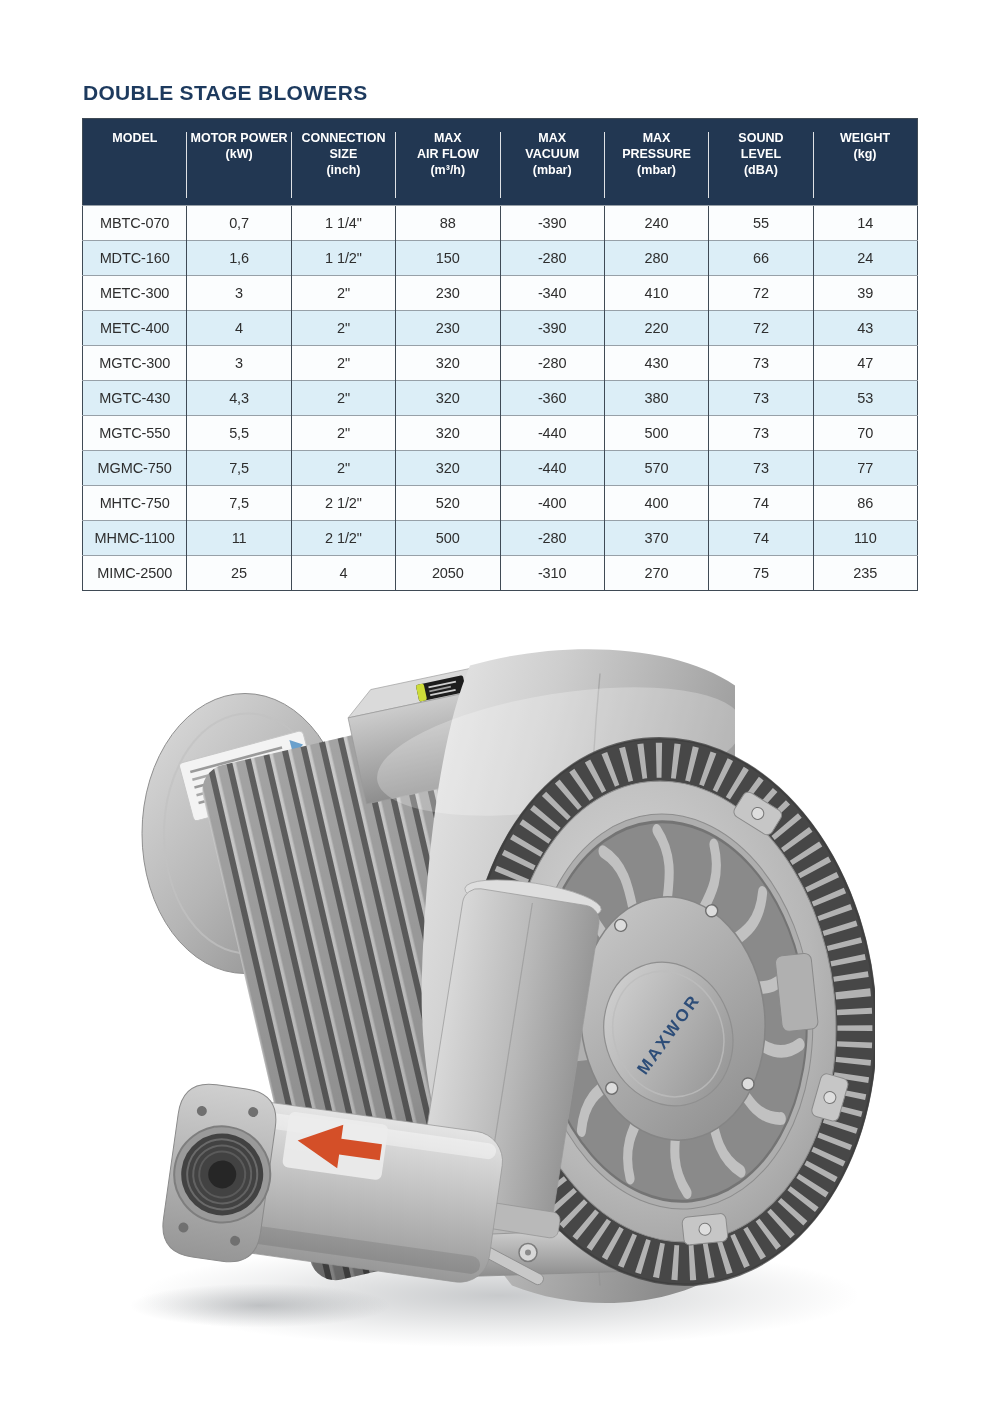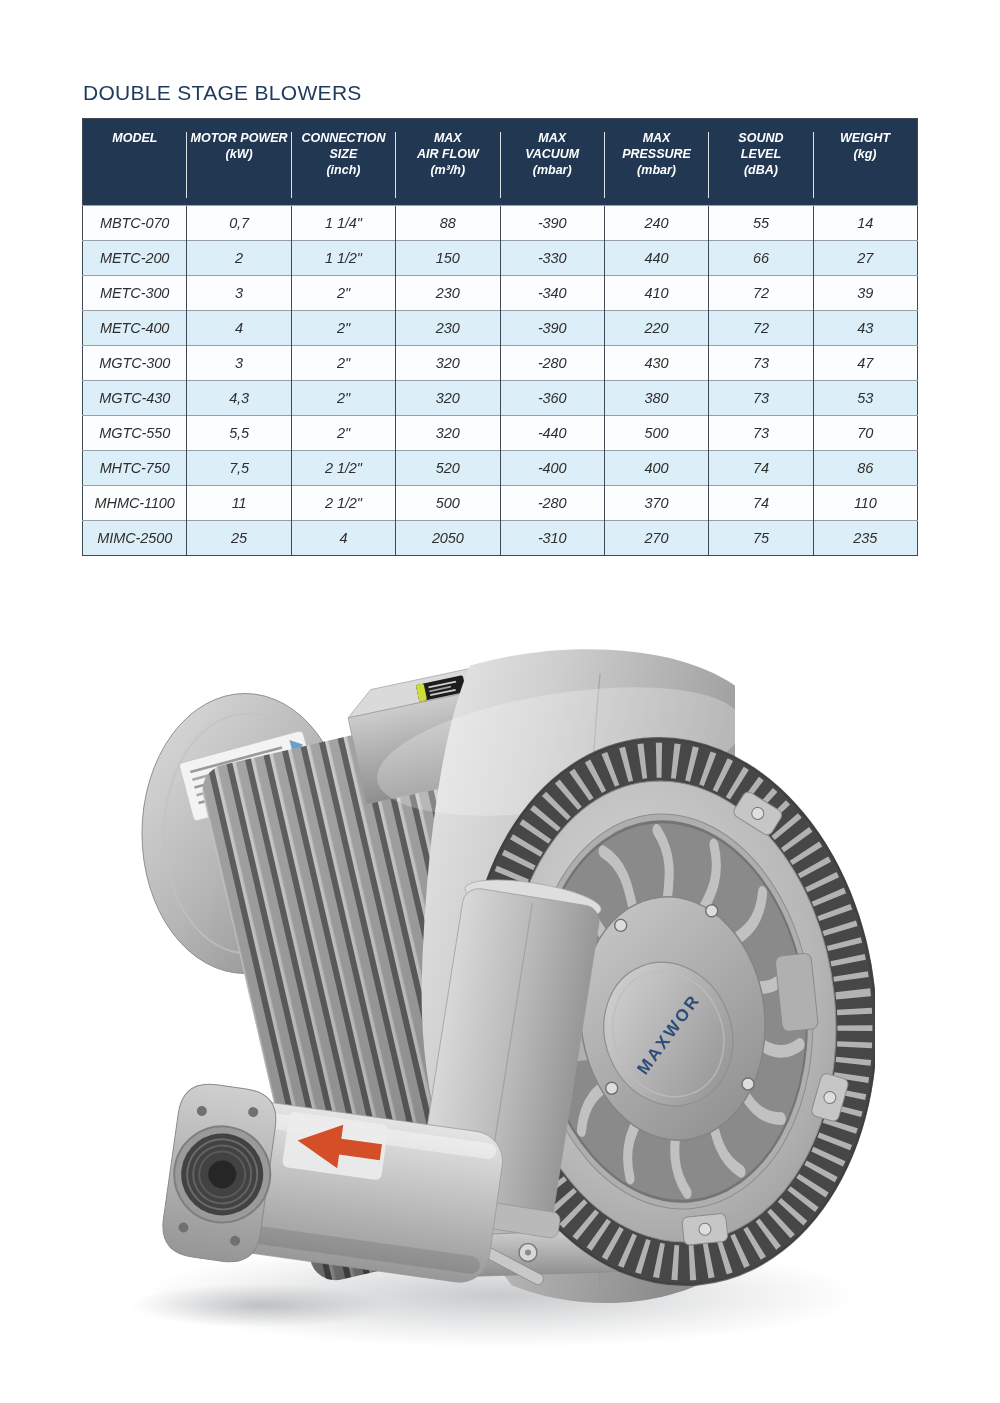--- a/index.html
+++ b/index.html
@@ -2,28 +2,27 @@
 <html style="--title_text: #1d3a5e; --header_bg: #223752; --header_text: #ffffff; --row_alt_bg: #dceef7; --arrow_accent: #d44f28; --brand_text: #2d4d78;"><head>
 <meta charset="utf-8">
 <style>
   html,body{margin:0;padding:0;}
   body{
     width:1000px;height:1403px;position:relative;background:#ffffff;
     font-family:"Liberation Sans", sans-serif;overflow:hidden;
   }
   .page-title{
     position:absolute;left:83px;top:81px;
-    font-size:21px;font-weight:normal;letter-spacing:.3px;
+    font-size:21px;font-weight:bold;letter-spacing:.3px;
     color:var(--title_text,#1d3a5e);
   }
   table.spec-table{
     position:absolute;left:82px;top:118px;width:836px;
     border-collapse:collapse;table-layout:fixed;
     border:1px solid #3f4a55;
-    font-style:italic;
   }
   .spec-table thead th{
     background:var(--header_bg,#223752);
     color:var(--header_text,#ffffff);
     height:75px;vertical-align:top;padding:11px 2px 0 2px;
     font-size:12.5px;line-height:16px;font-weight:bold;
     letter-spacing:0;position:relative;
   }
   .spec-table thead th + th::before{
     content:"";position:absolute;left:-0.5px;top:13px;bottom:7px;width:1px;
@@ -91,28 +90,28 @@
         <td>MBTC-070</td>
         <td>0,7</td>
         <td>1 1/4"</td>
         <td>88</td>
         <td>-390</td>
         <td>240</td>
         <td>55</td>
         <td>14</td>
       </tr>
       <tr>
-        <td>METC-200</td>
-        <td>2</td>
+        <td>MDTC-160</td>
+        <td>1,6</td>
         <td>1 1/2"</td>
         <td>150</td>
-        <td>-330</td>
-        <td>440</td>
+        <td>-280</td>
+        <td>280</td>
         <td>66</td>
-        <td>27</td>
+        <td>24</td>
       </tr>
       <tr>
         <td>METC-300</td>
         <td>3</td>
         <td>2"</td>
         <td>230</td>
         <td>-340</td>
         <td>410</td>
         <td>72</td>
         <td>39</td>
@@ -149,20 +148,30 @@
       </tr>
       <tr>
         <td>MGTC-550</td>
         <td>5,5</td>
         <td>2"</td>
         <td>320</td>
         <td>-440</td>
         <td>500</td>
         <td>73</td>
         <td>70</td>
+      </tr>
+      <tr>
+        <td>MGMC-750</td>
+        <td>7,5</td>
+        <td>2"</td>
+        <td>320</td>
+        <td>-440</td>
+        <td>570</td>
+        <td>73</td>
+        <td>77</td>
       </tr>
       <tr>
         <td>MHTC-750</td>
         <td>7,5</td>
         <td>2 1/2"</td>
         <td>520</td>
         <td>-400</td>
         <td>400</td>
         <td>74</td>
         <td>86</td>

